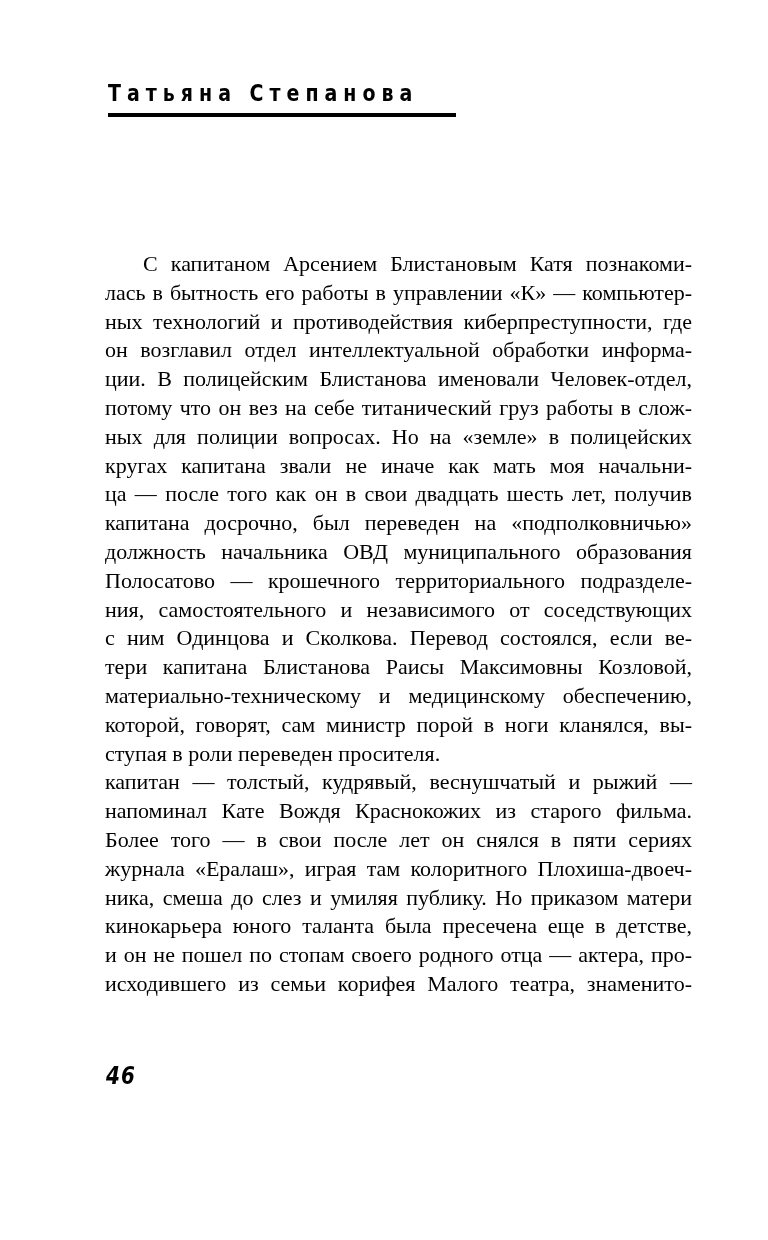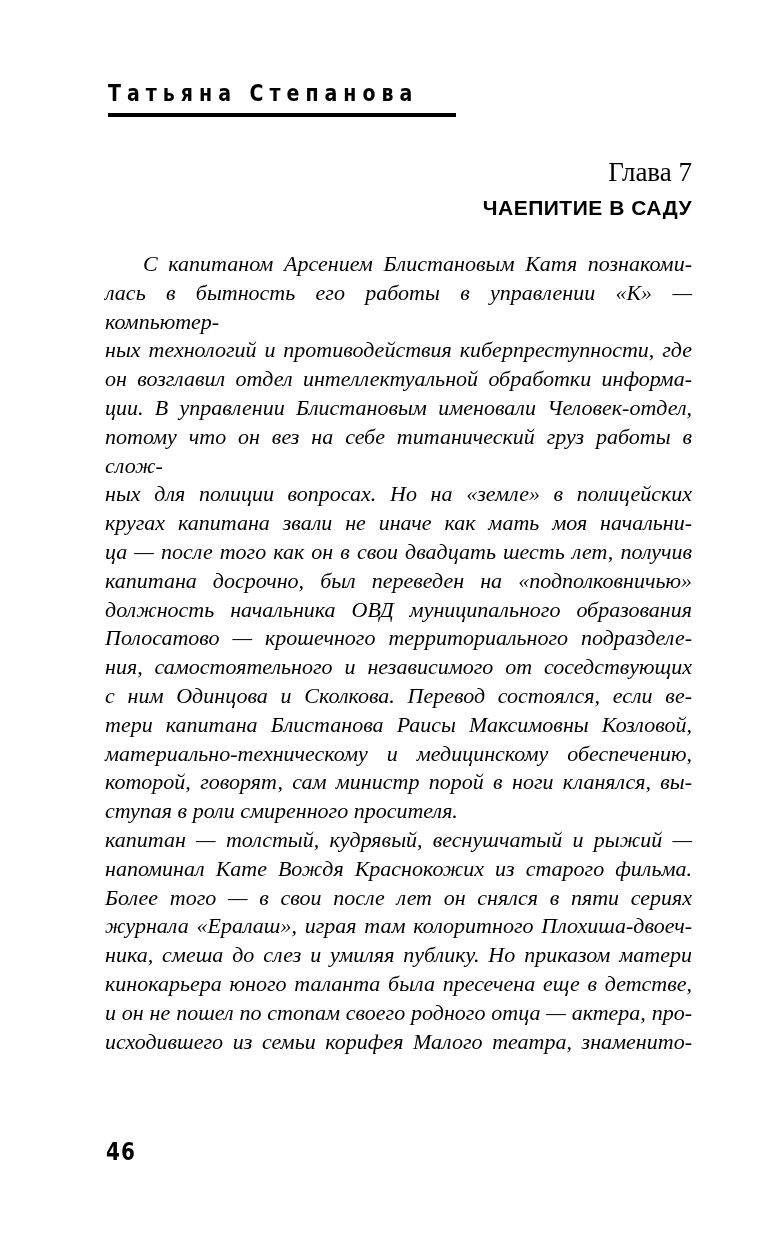--- a/index.html
+++ b/index.html
@@ -69,78 +69,74 @@
     top: 250px;
     width: 587px;
     font-family: "Liberation Serif", serif;
     font-size: 22px;
     line-height: 28.8px;
   }
   .line {
     text-align: justify;
     text-align-last: justify;
     white-space: normal;
-    font-style: italic;
   }
   .line.first {
     text-indent: 38px;
   }
   .line.end {
     text-align-last: left;
   }
 
   
   .page-footer {
     position: absolute;
     left: 106px;
-    top: 1142px;
+    top: 1066px;
+    font-style: italic;
   }
   .page-number {
     font-family: "DejaVu Sans", sans-serif;
     font-weight: bold;
     font-size: 20px;
     letter-spacing: 1px;
     transform: scaleY(1.2);
     transform-origin: left bottom;
   }
 </style>
 </head>
 <body>
 
 <div class="page">
 
   <div class="running-header">
     <div class="author-name">Татьяна Степанова</div>
     <div class="header-rule"></div>
   </div>
 
-  <div class="chapter-block">
-    <div class="chapter-number">Глава 7</div>
-    <div class="chapter-title">ЧАЕПИТИЕ В САДУ</div>
-  </div>
 
   <div class="body-text">
       <div class="line first">С капитаном Арсением Блистановым Катя познакоми-</div>
       <div class="line">лась в бытность его работы в управлении «К» — компьютер-</div>
       <div class="line">ных технологий и противодействия киберпреступности, где</div>
       <div class="line">он возглавил отдел интеллектуальной обработки информа-</div>
-      <div class="line">ции. В управлении Блистановым именовали Человек-отдел,</div>
+      <div class="line">ции. В полицейским Блистанова именовали Человек-отдел,</div>
       <div class="line">потому что он вез на себе титанический груз работы в слож-</div>
       <div class="line">ных для полиции вопросах. Но на «земле» в полицейских</div>
       <div class="line">кругах капитана звали не иначе как мать моя начальни-</div>
       <div class="line">ца — после того как он в свои двадцать шесть лет, получив</div>
       <div class="line">капитана досрочно, был переведен на «подполковничью»</div>
       <div class="line">должность начальника ОВД муниципального образования</div>
       <div class="line">Полосатово — крошечного территориального подразделе-</div>
       <div class="line">ния, самостоятельного и независимого от соседствующих</div>
       <div class="line">с ним Одинцова и Сколкова. Перевод состоялся, если ве-</div>
       <div class="line">тери капитана Блистанова Раисы Максимовны Козловой,</div>
       <div class="line">материально-техническому и медицинскому обеспечению,</div>
       <div class="line">которой, говорят, сам министр порой в ноги кланялся, вы-</div>
-      <div class="line end">ступая в роли смиренного просителя.</div>
+      <div class="line end">ступая в роли переведен просителя.</div>
       <div class="line">капитан — толстый, кудрявый, веснушчатый и рыжий —</div>
       <div class="line">напоминал Кате Вождя Краснокожих из старого фильма.</div>
       <div class="line">Более того — в свои после лет он снялся в пяти сериях</div>
       <div class="line">журнала «Ералаш», играя там колоритного Плохиша-двоеч-</div>
       <div class="line">ника, смеша до слез и умиляя публику. Но приказом матери</div>
       <div class="line">кинокарьера юного таланта была пресечена еще в детстве,</div>
       <div class="line">и он не пошел по стопам своего родного отца — актера, про-</div>
       <div class="line">исходившего из семьи корифея Малого театра, знаменито-</div>
     </div>
 

